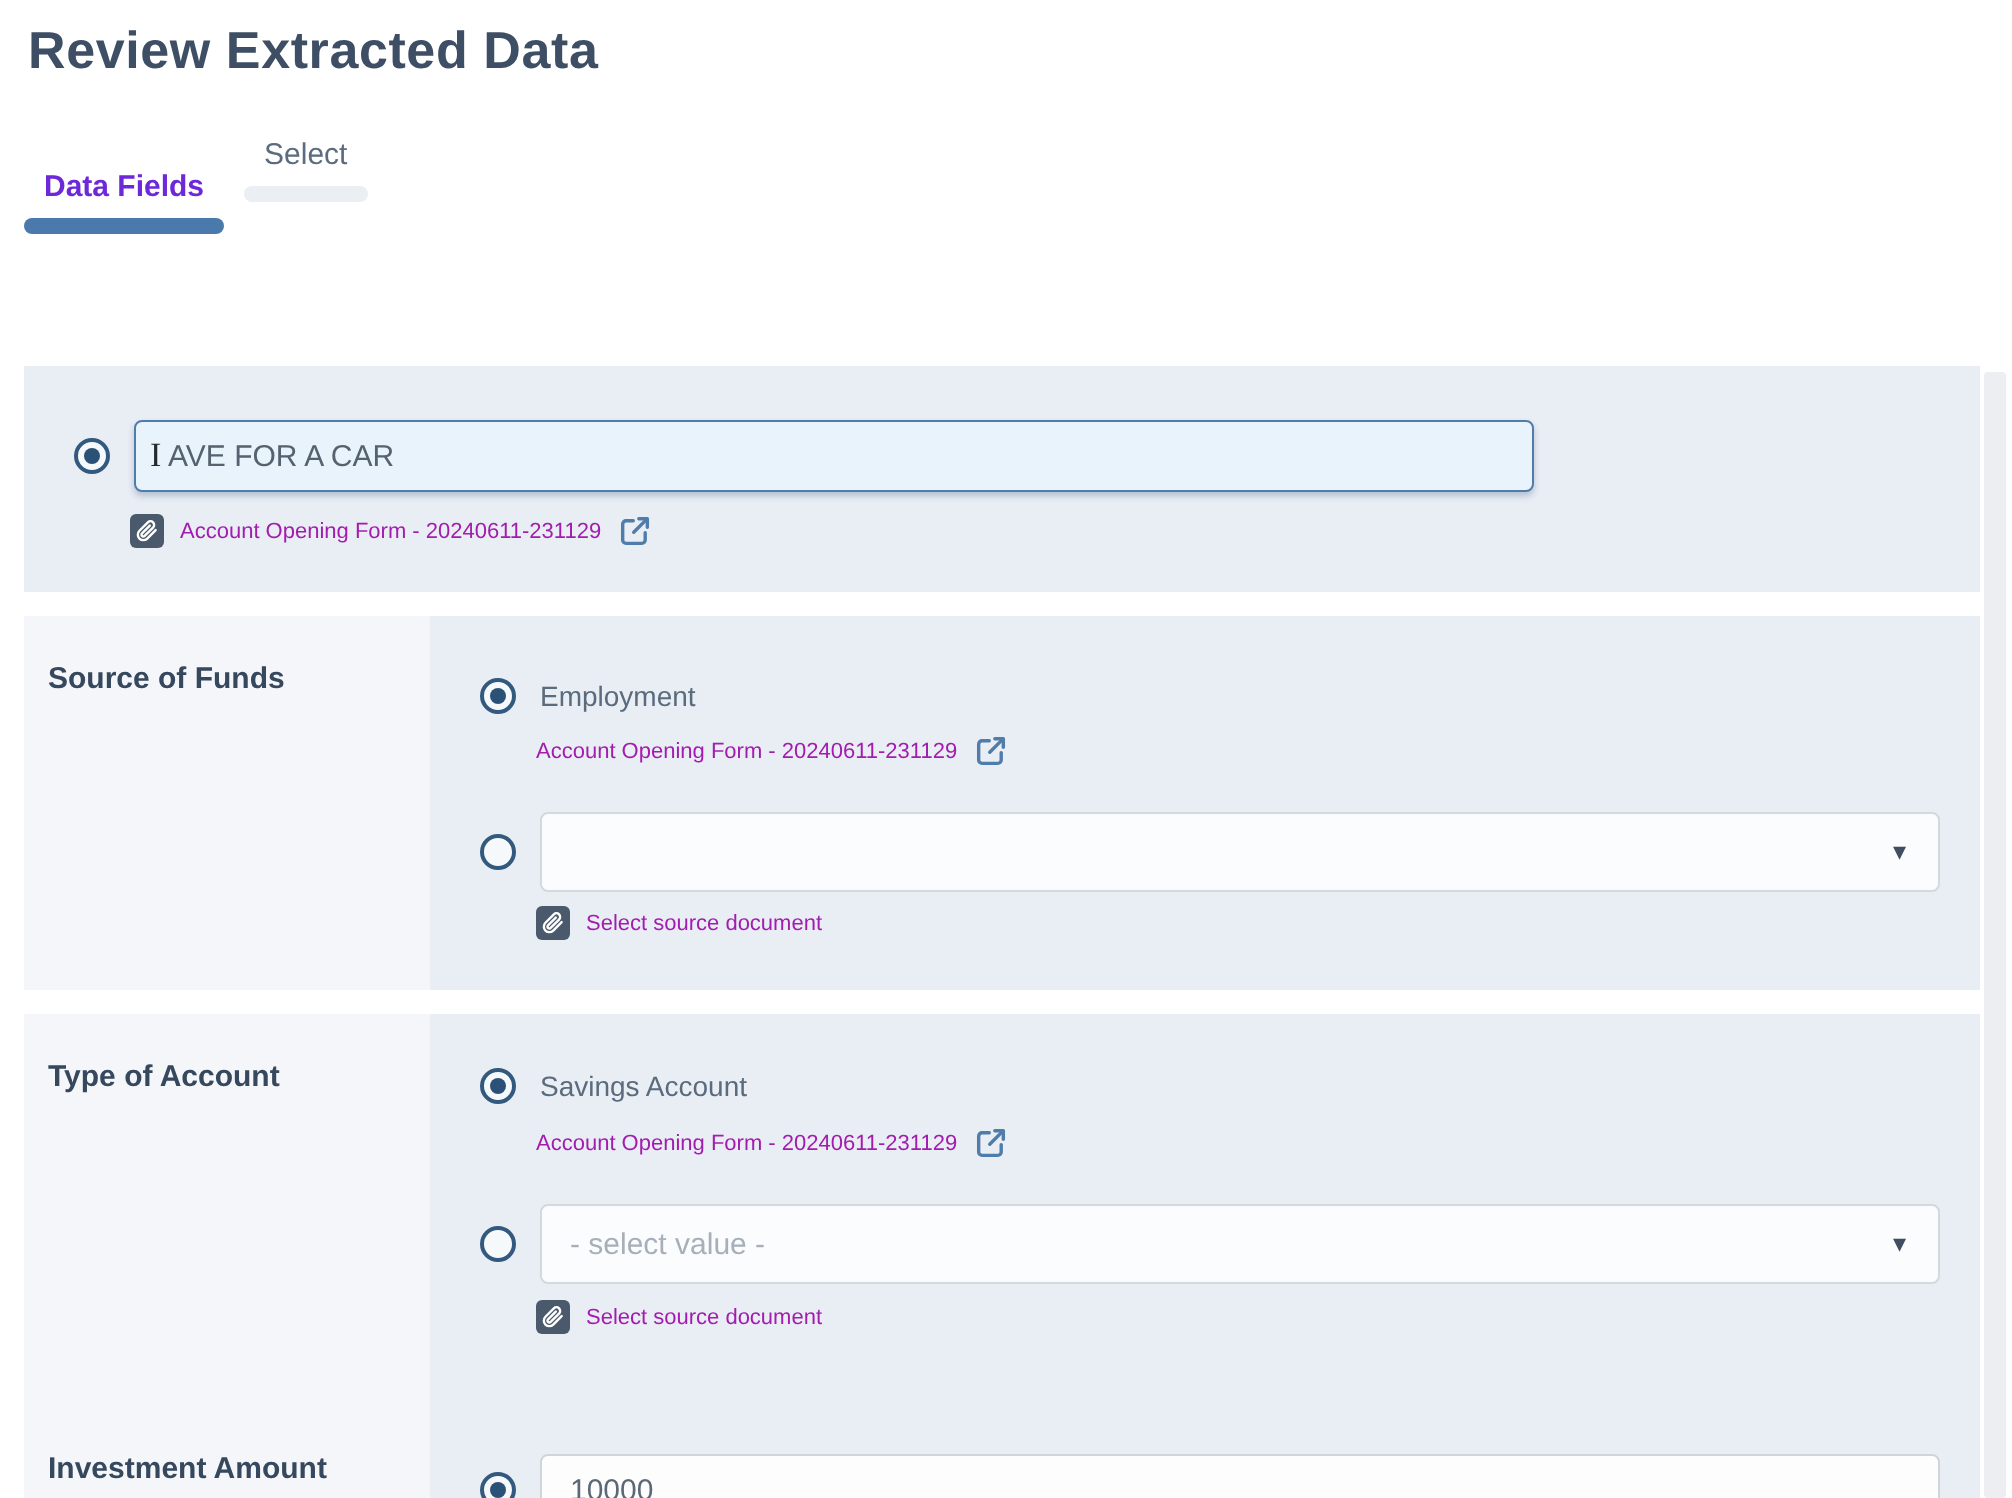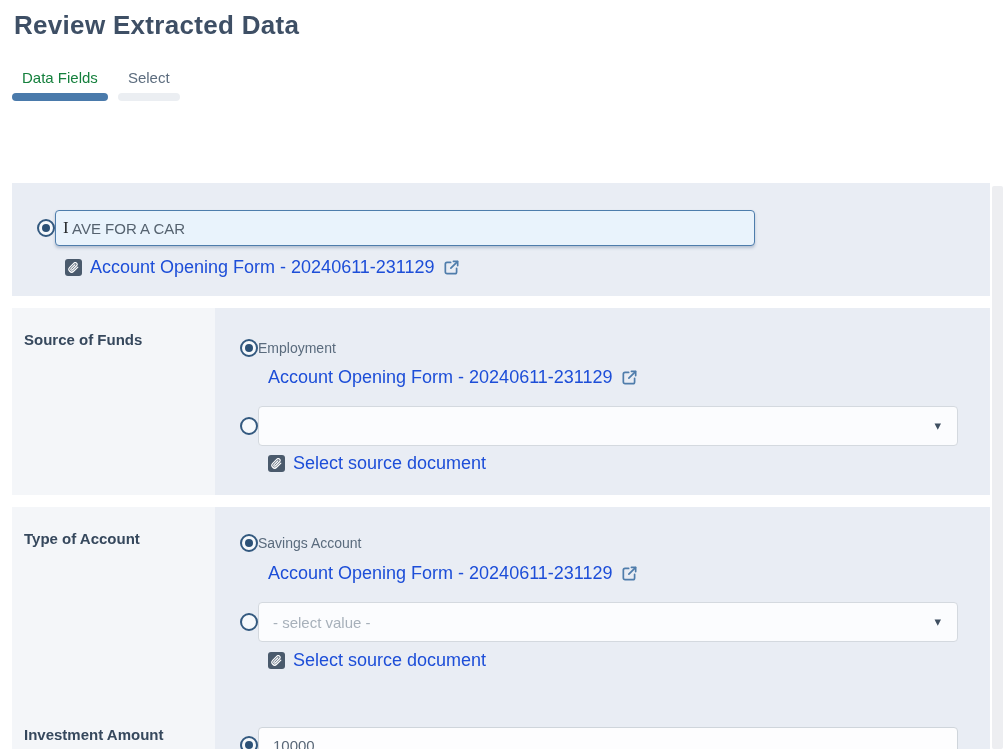--- a/index.html
+++ b/index.html
@@ -12,39 +12,39 @@
   
   .page-title{
     position:absolute;left:14px;top:10px;
     font-size:26px;font-weight:600;color:#3e4f65;letter-spacing:.3px;
   }
 
   
   .tabs{position:absolute;left:12px;top:67px;display:flex;gap:10px;}
   .tab{display:flex;flex-direction:column;cursor:pointer;}
   .tab-label{padding:0 10px;font-size:15px;height:22px;line-height:22px;color:#5c6c7e;white-space:nowrap;}
-  .tab.active .tab-label{font-weight:400;color:#15803d;}
+  .tab.active .tab-label{font-weight:700;color:#6d28d9;margin-top:16px;}
   .tab-bar{height:8px;border-radius:4px;margin-top:4px;background:#ebeef2;}
   .tab.active .tab-bar{background:#4a7aab;}
 
   
   .grid-row{position:absolute;left:12px;width:978px;display:flex;}
   .cell-label{
     width:203px;flex:none;box-sizing:border-box;background:#f4f6f9;
     padding:20px 12px 0 12px;font-weight:700;font-size:15px;color:#36485d;line-height:24px;
   }
   .cell-content{flex:1;background:#e9edf4;position:relative;}
 
   .row-header .cell-label{background:#fafbfd;padding-top:18px;}
   .row-header .cell-content{background:#f3f6fa;}
   .hdr-col{position:absolute;left:17px;top:16px;font-weight:700;font-size:15px;color:#36485d;}
   .select-all{position:absolute;left:17px;top:42px;font-size:14px;color:#4f7dab;cursor:pointer;}
 
   
-  .opt{position:absolute;display:flex;align-items:center;gap:0;}
+  .opt{position:absolute;display:flex;align-items:center;gap:12px;}
   .radio{
     width:18px;height:18px;flex:none;box-sizing:border-box;
     border:2px solid #33597f;border-radius:50%;background:#f6f9fc;position:relative;cursor:pointer;
   }
   .radio.selected::after{
     content:"";position:absolute;top:3px;left:3px;right:3px;bottom:3px;
     border-radius:50%;background:#2c5176;
   }
   .opt-label{font-size:14px;color:#5a6b7d;}
 
@@ -67,21 +67,21 @@
   .dropdown{
     width:700px;height:40px;box-sizing:border-box;background:#fbfcfe;
     border:1px solid #d4d9df;border-radius:4px;display:flex;align-items:center;
     padding:0 14px;font-size:15px;color:#a7b0ba;position:relative;cursor:pointer;
   }
   .dropdown .caret{position:absolute;right:16px;top:50%;transform:translateY(-54%);
     color:#3f4f61;font-size:13px;line-height:1;}
 
   
   .linkrow{position:absolute;display:flex;align-items:center;gap:8px;}
-  .doc-link{font-size:18px;color:#1d4ed8;cursor:pointer;white-space:nowrap;}
+  .doc-link{font-size:11px;color:#a21caf;cursor:pointer;white-space:nowrap;}
   .clip-badge{
     width:17px;height:17px;flex:none;background:#4a5a6c;border-radius:3px;
     display:flex;align-items:center;justify-content:center;
   }
   .ext-icon{display:flex;cursor:pointer;}
 
   
   .scrollbar{position:absolute;left:992px;top:186px;width:11px;height:563px;
     background:#edeef1;border-radius:2px;}
 </style>

